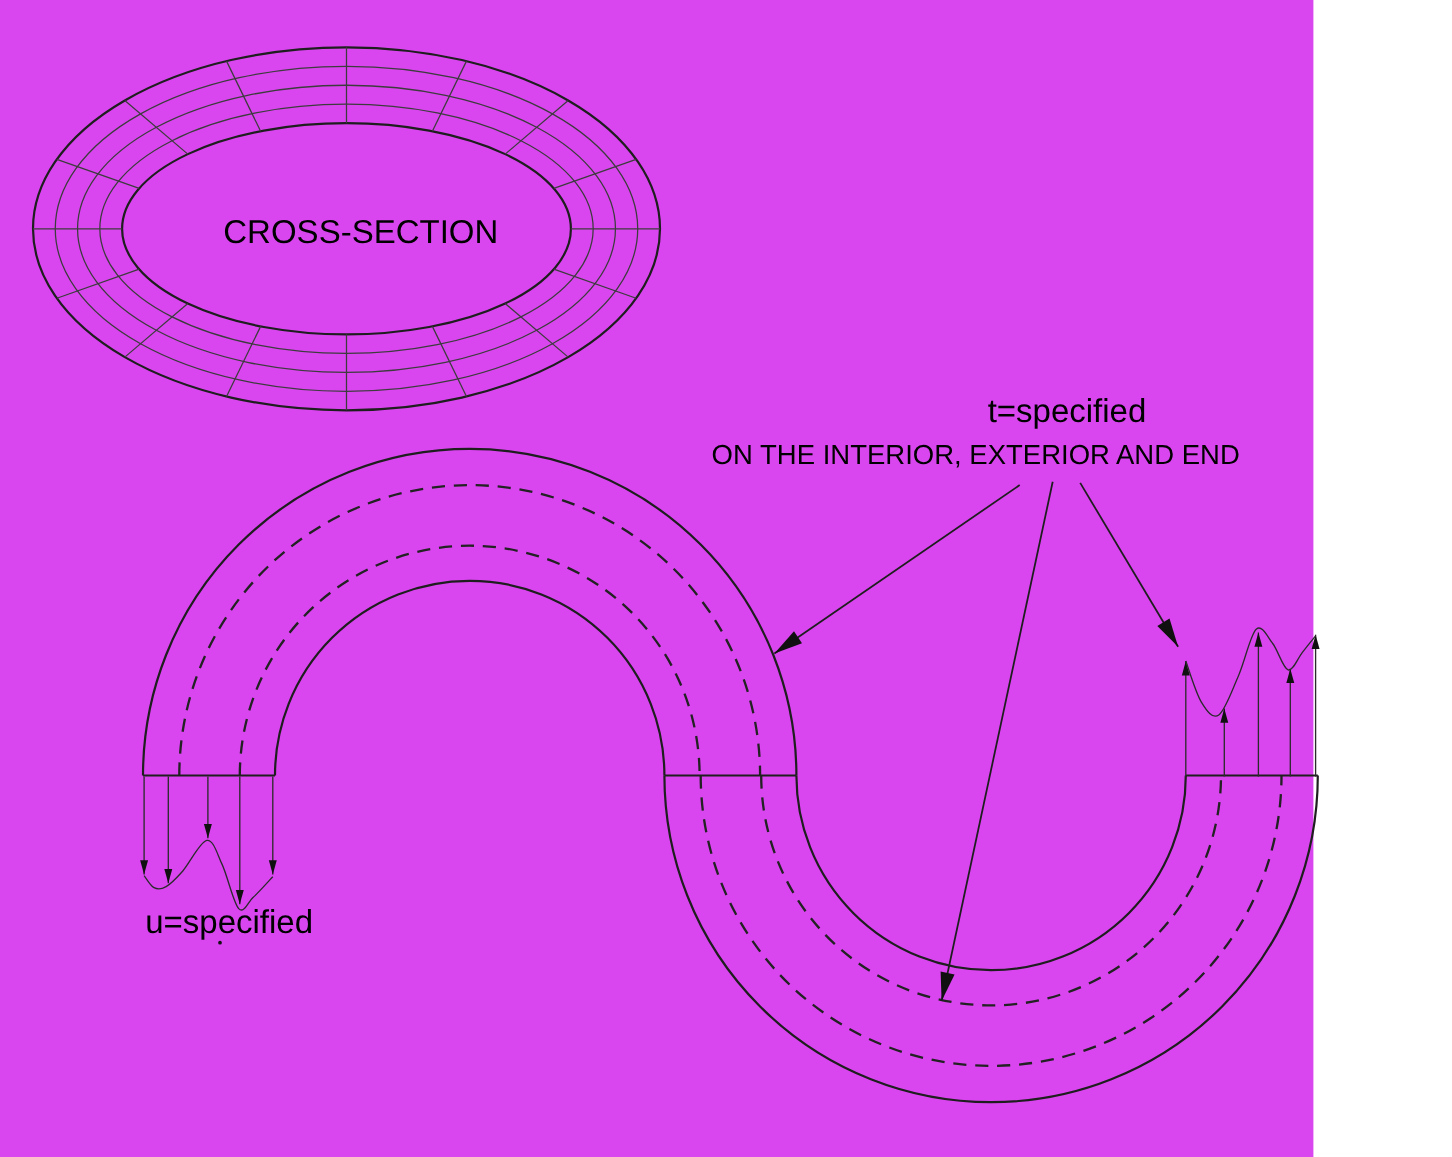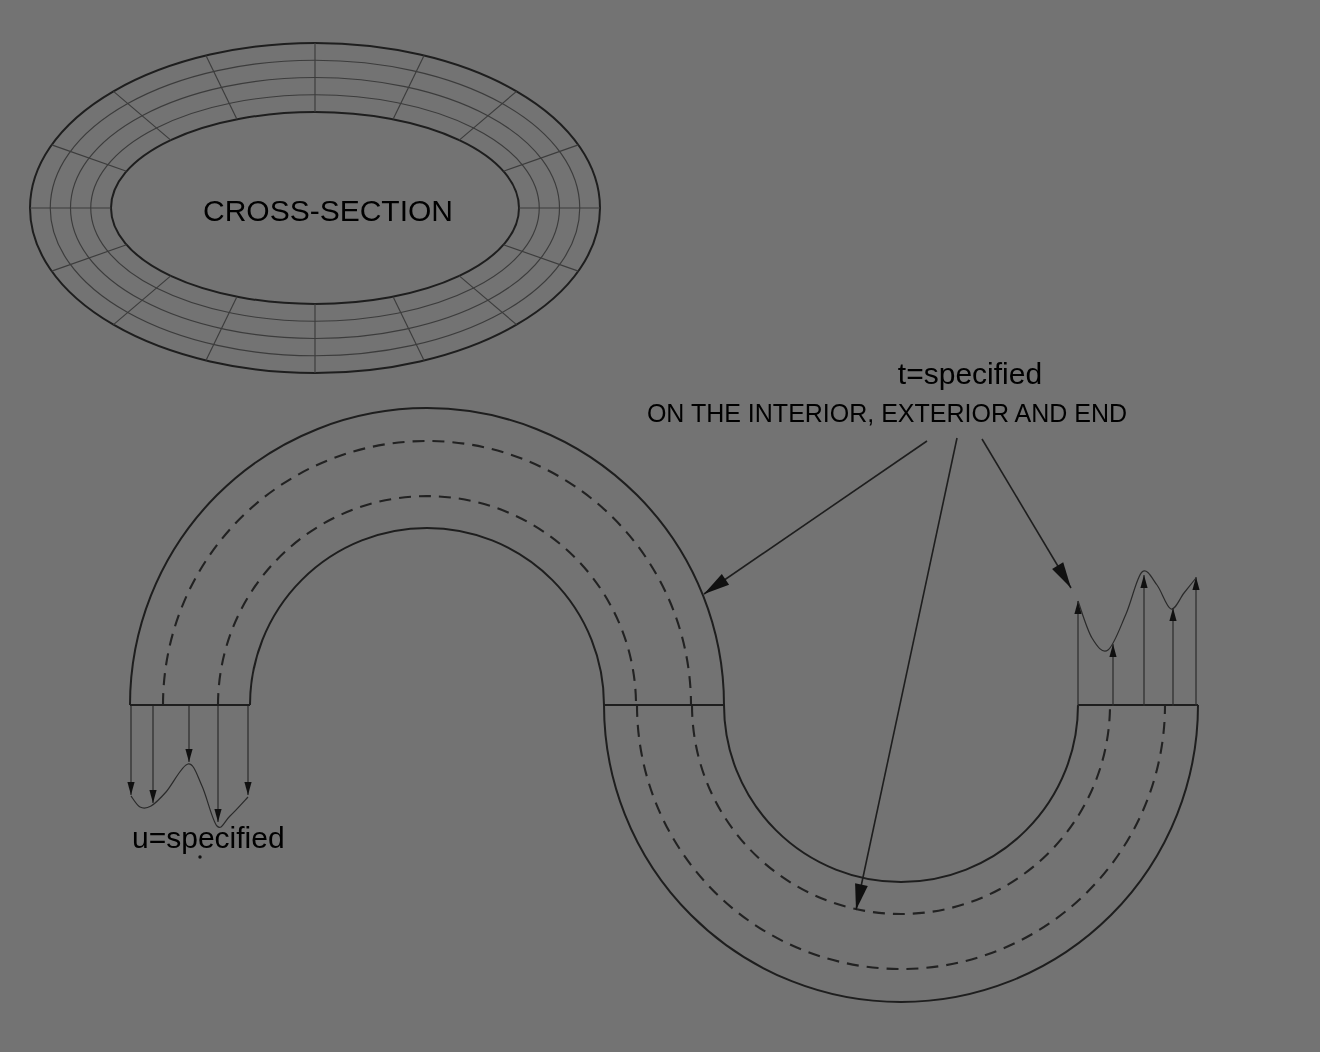--- a/index.html
+++ b/index.html
@@ -1,16 +1,16 @@
 <!DOCTYPE html>
 <html><head>
 <meta charset="utf-8">
 <style>
   html,body{margin:0;padding:0;background:#ffffff;width:1320px;height:1052px;overflow:hidden;}
-  .stage{position:relative;width:1320px;height:1052px;background:#737373;}
+  .stage{position:relative;width:1194px;height:1052px;background:#d946ef;}
   svg{display:block;}
   
   .lw-thick{stroke:#1e1e1e;stroke-width:2;fill:none;}
   .lw-thin{stroke:#3c3c3c;stroke-width:1.15;fill:none;}
   .lw-dash{stroke:#222222;stroke-width:2.1;fill:none;stroke-dasharray:12 8;}
   .lw-shaft{stroke:#1e1e1e;stroke-width:1.6;fill:none;}
   .lw-profile{stroke:#2a2a2a;stroke-width:1.2;fill:none;}
   .solid-fill{fill:#101010;stroke:none;}
   text{font-family:"Liberation Sans","DejaVu Sans",sans-serif;fill:#000000;}
   .cs-label{font-size:30px;letter-spacing:0px;}

